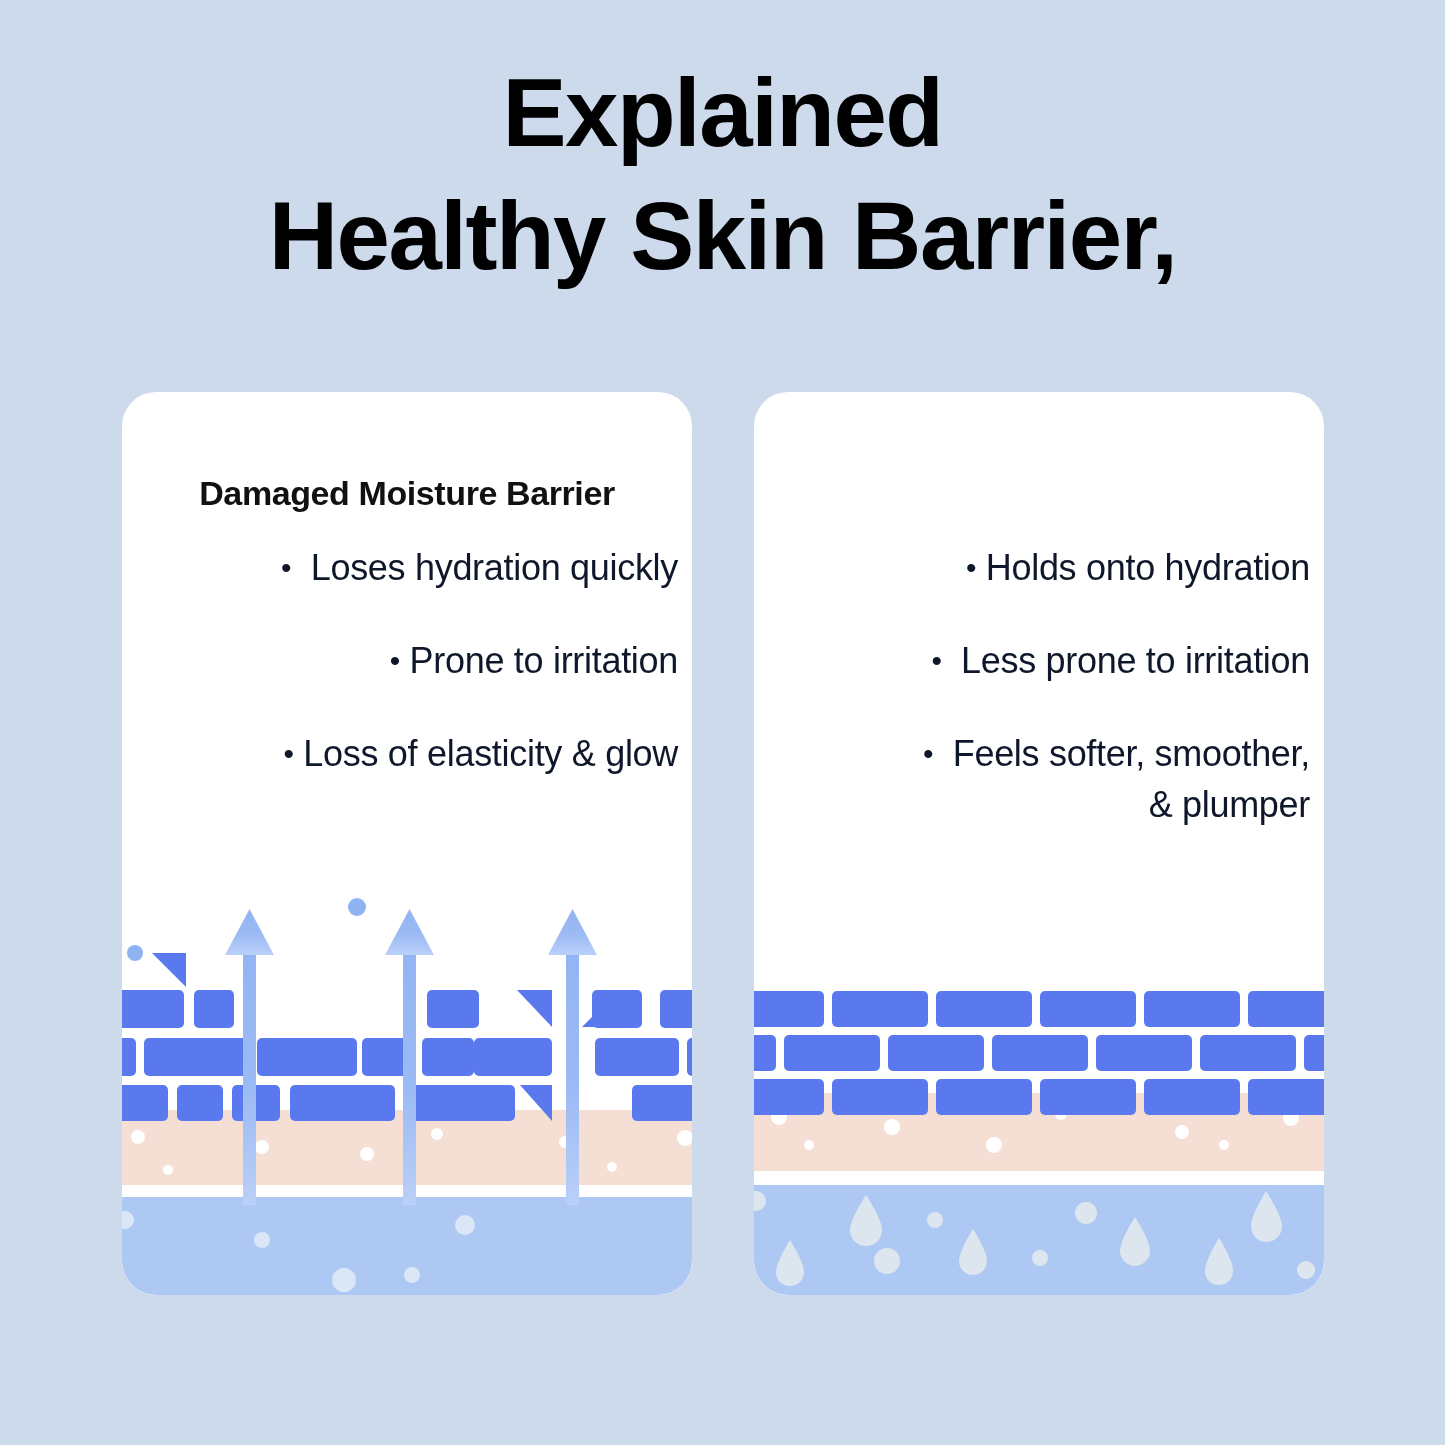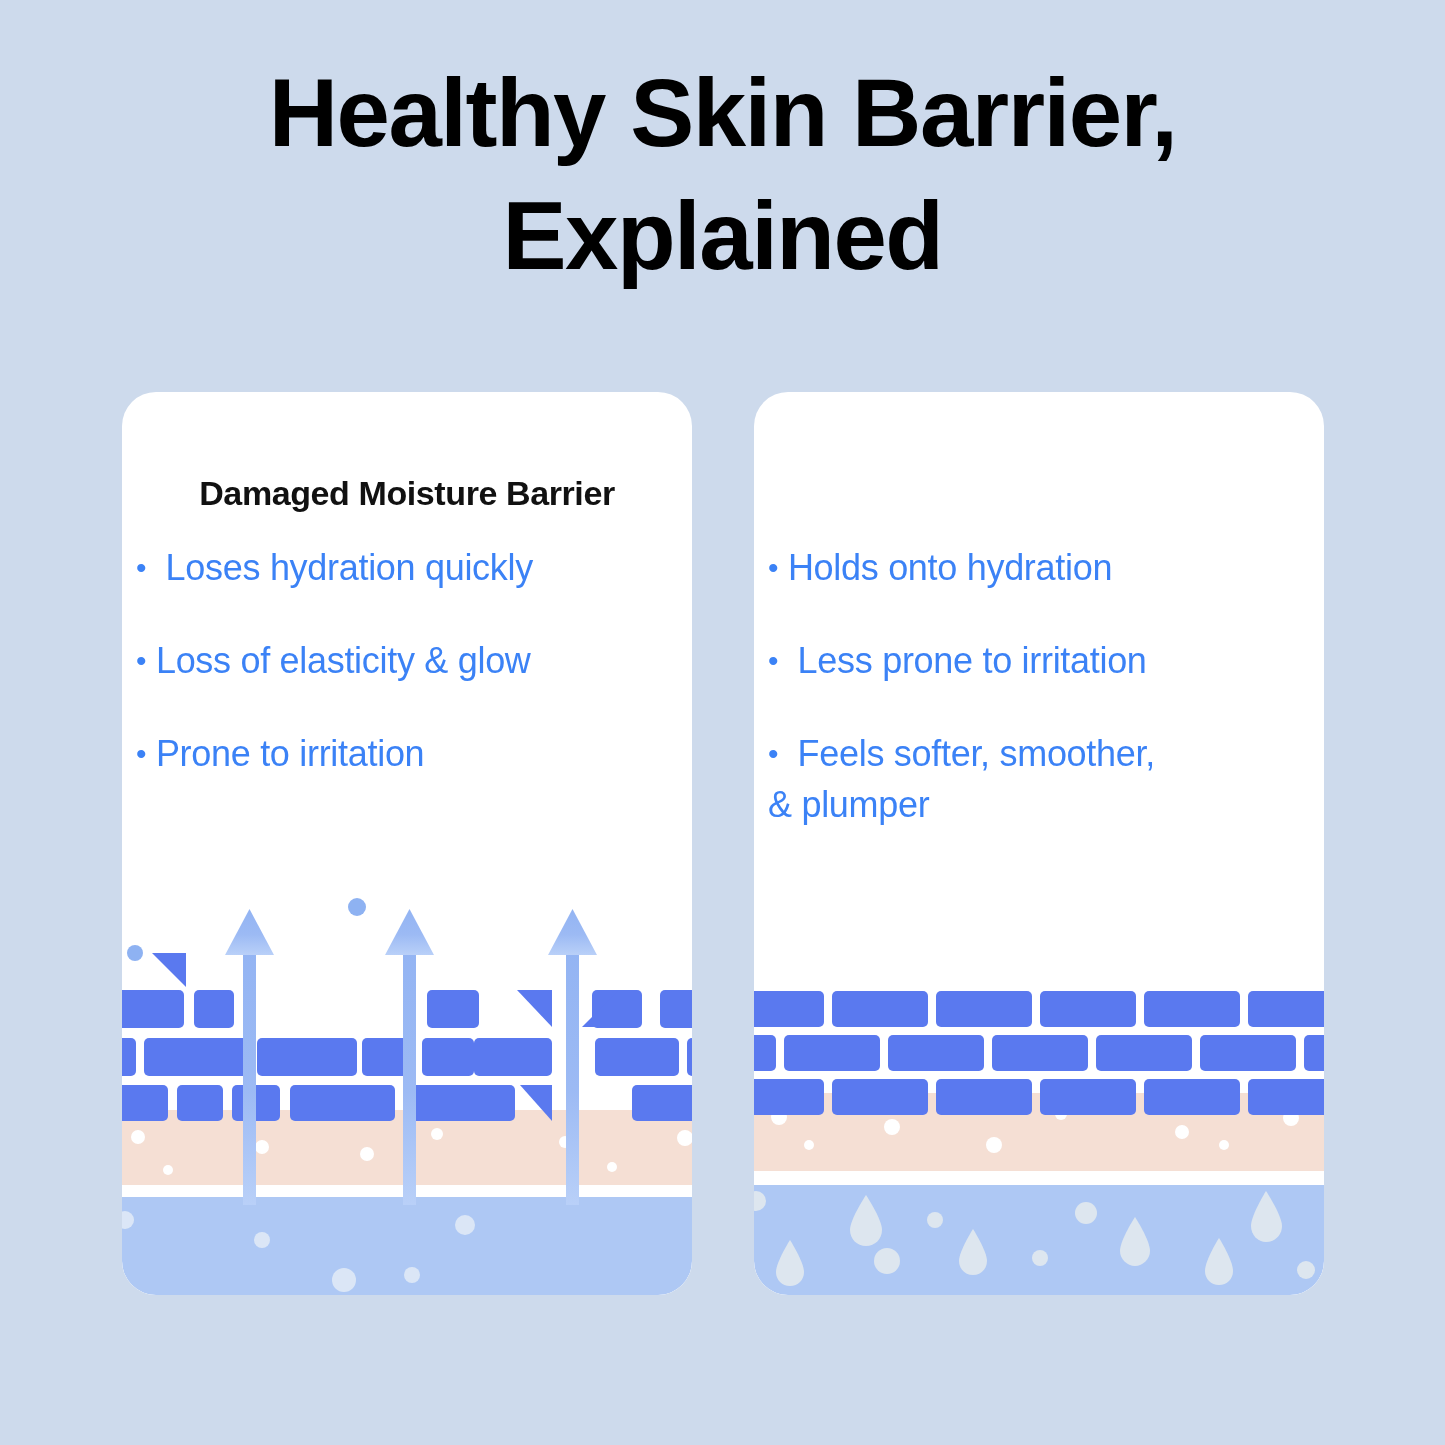--- a/index.html
+++ b/index.html
@@ -64,23 +64,23 @@
   .bullets {
     position: absolute;
     top: 150px;
     left: 14px;
     width: 542px;
     margin: 0;
     padding: 0;
     list-style: none;
   }
   .bullet {
-    text-align: left;
+    text-align: right;
     font-size: 36px;
-    color: #3b82f6;
+    color: #0f172a;
     line-height: 1.42;
     margin: 0 0 42px 0;
     letter-spacing: -0.3px;
     font-weight: normal;
   }
   .bullet .dot { font-size: 30px; vertical-align: 2px; }
 
   
   .illus {
     position: absolute;
@@ -88,41 +88,41 @@
     bottom: 0;
     width: 570px;
     height: 400px;
   }
   .illus svg { display: block; width: 570px; height: 400px; }
 </style>
 </head>
 <body>
 
 <div class="title">
+  <span class="title-line">Explained</span>
   <span class="title-line">Healthy Skin Barrier,</span>
-  <span class="title-line">Explained</span>
 </div>
 
 <div class="cards">
 
   <div class="card">
     <div class="card-heading">Damaged Moisture Barrier</div>
 
     <ul class="bullets">
       <li class="bullet">
         <span class="dot">•</span>&nbsp;
         <span>Loses hydration quickly</span>
       </li>
       <li class="bullet">
         <span class="dot">•</span>
+        <span>Prone to irritation</span>
+      </li>
+      <li class="bullet">
+        <span class="dot">•</span>
         <span>Loss of elasticity &amp; glow</span>
-      </li>
-      <li class="bullet">
-        <span class="dot">•</span>
-        <span>Prone to irritation</span>
       </li>
     </ul>
 
     <div class="illus">
       <svg viewBox="0 0 570 400" xmlns="http://www.w3.org/2000/svg">
         <defs>
           <linearGradient id="arrowGrad" x1="0" y1="0" x2="0" y2="1">
             <stop offset="0%" stop-color="#93b4f3"></stop>
             <stop offset="55%" stop-color="#9cbaf4"></stop>
             <stop offset="100%" stop-color="#b9d0f8"></stop>

